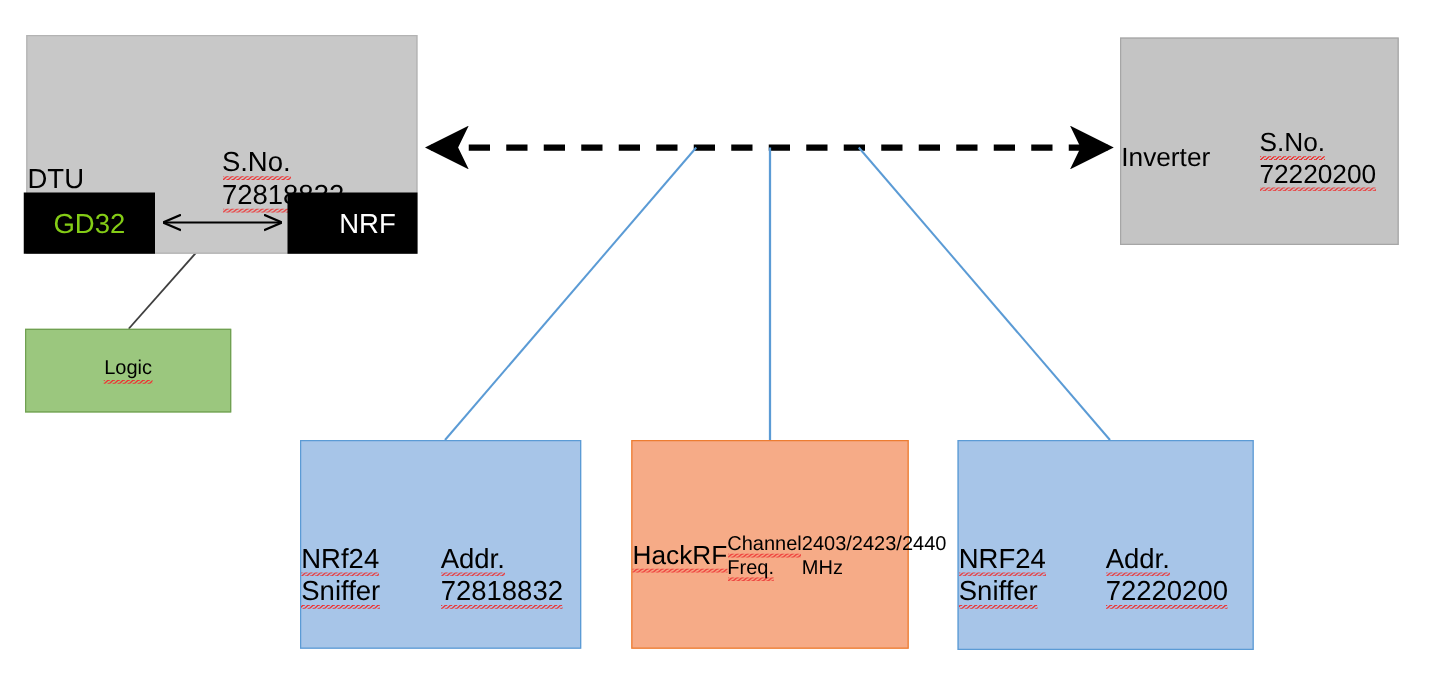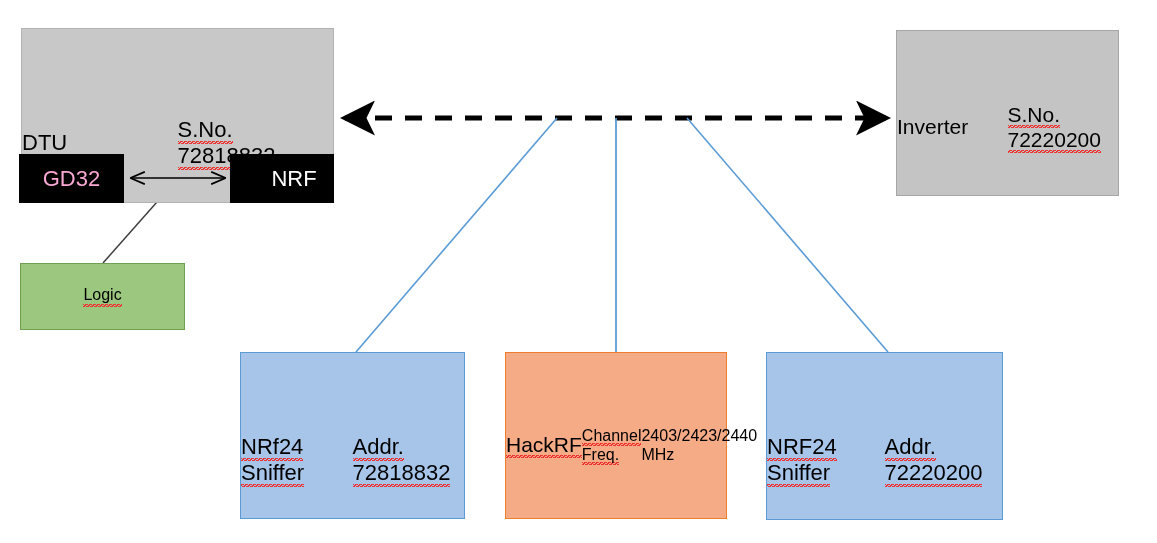--- a/index.html
+++ b/index.html
@@ -48,21 +48,21 @@
     background-repeat: repeat-x;
     background-size: 4px 3px;
     background-position: 0 100%;
     padding-bottom: 2px;
   }
   
   #gd32-box {
     left: 19px; top: 154px;
     width: 105px; height: 49px;
     background: #000000;
-    color: #f9a8d4;
+    color: #84cc16;
     font-size: 22px;
   }
   #nrf-box {
     left: 230px; top: 154px;
     width: 104px; height: 49px;
     background: #000000;
     color: #ffffff;
     font-size: 22px;
     padding-left: 24px;
   }

